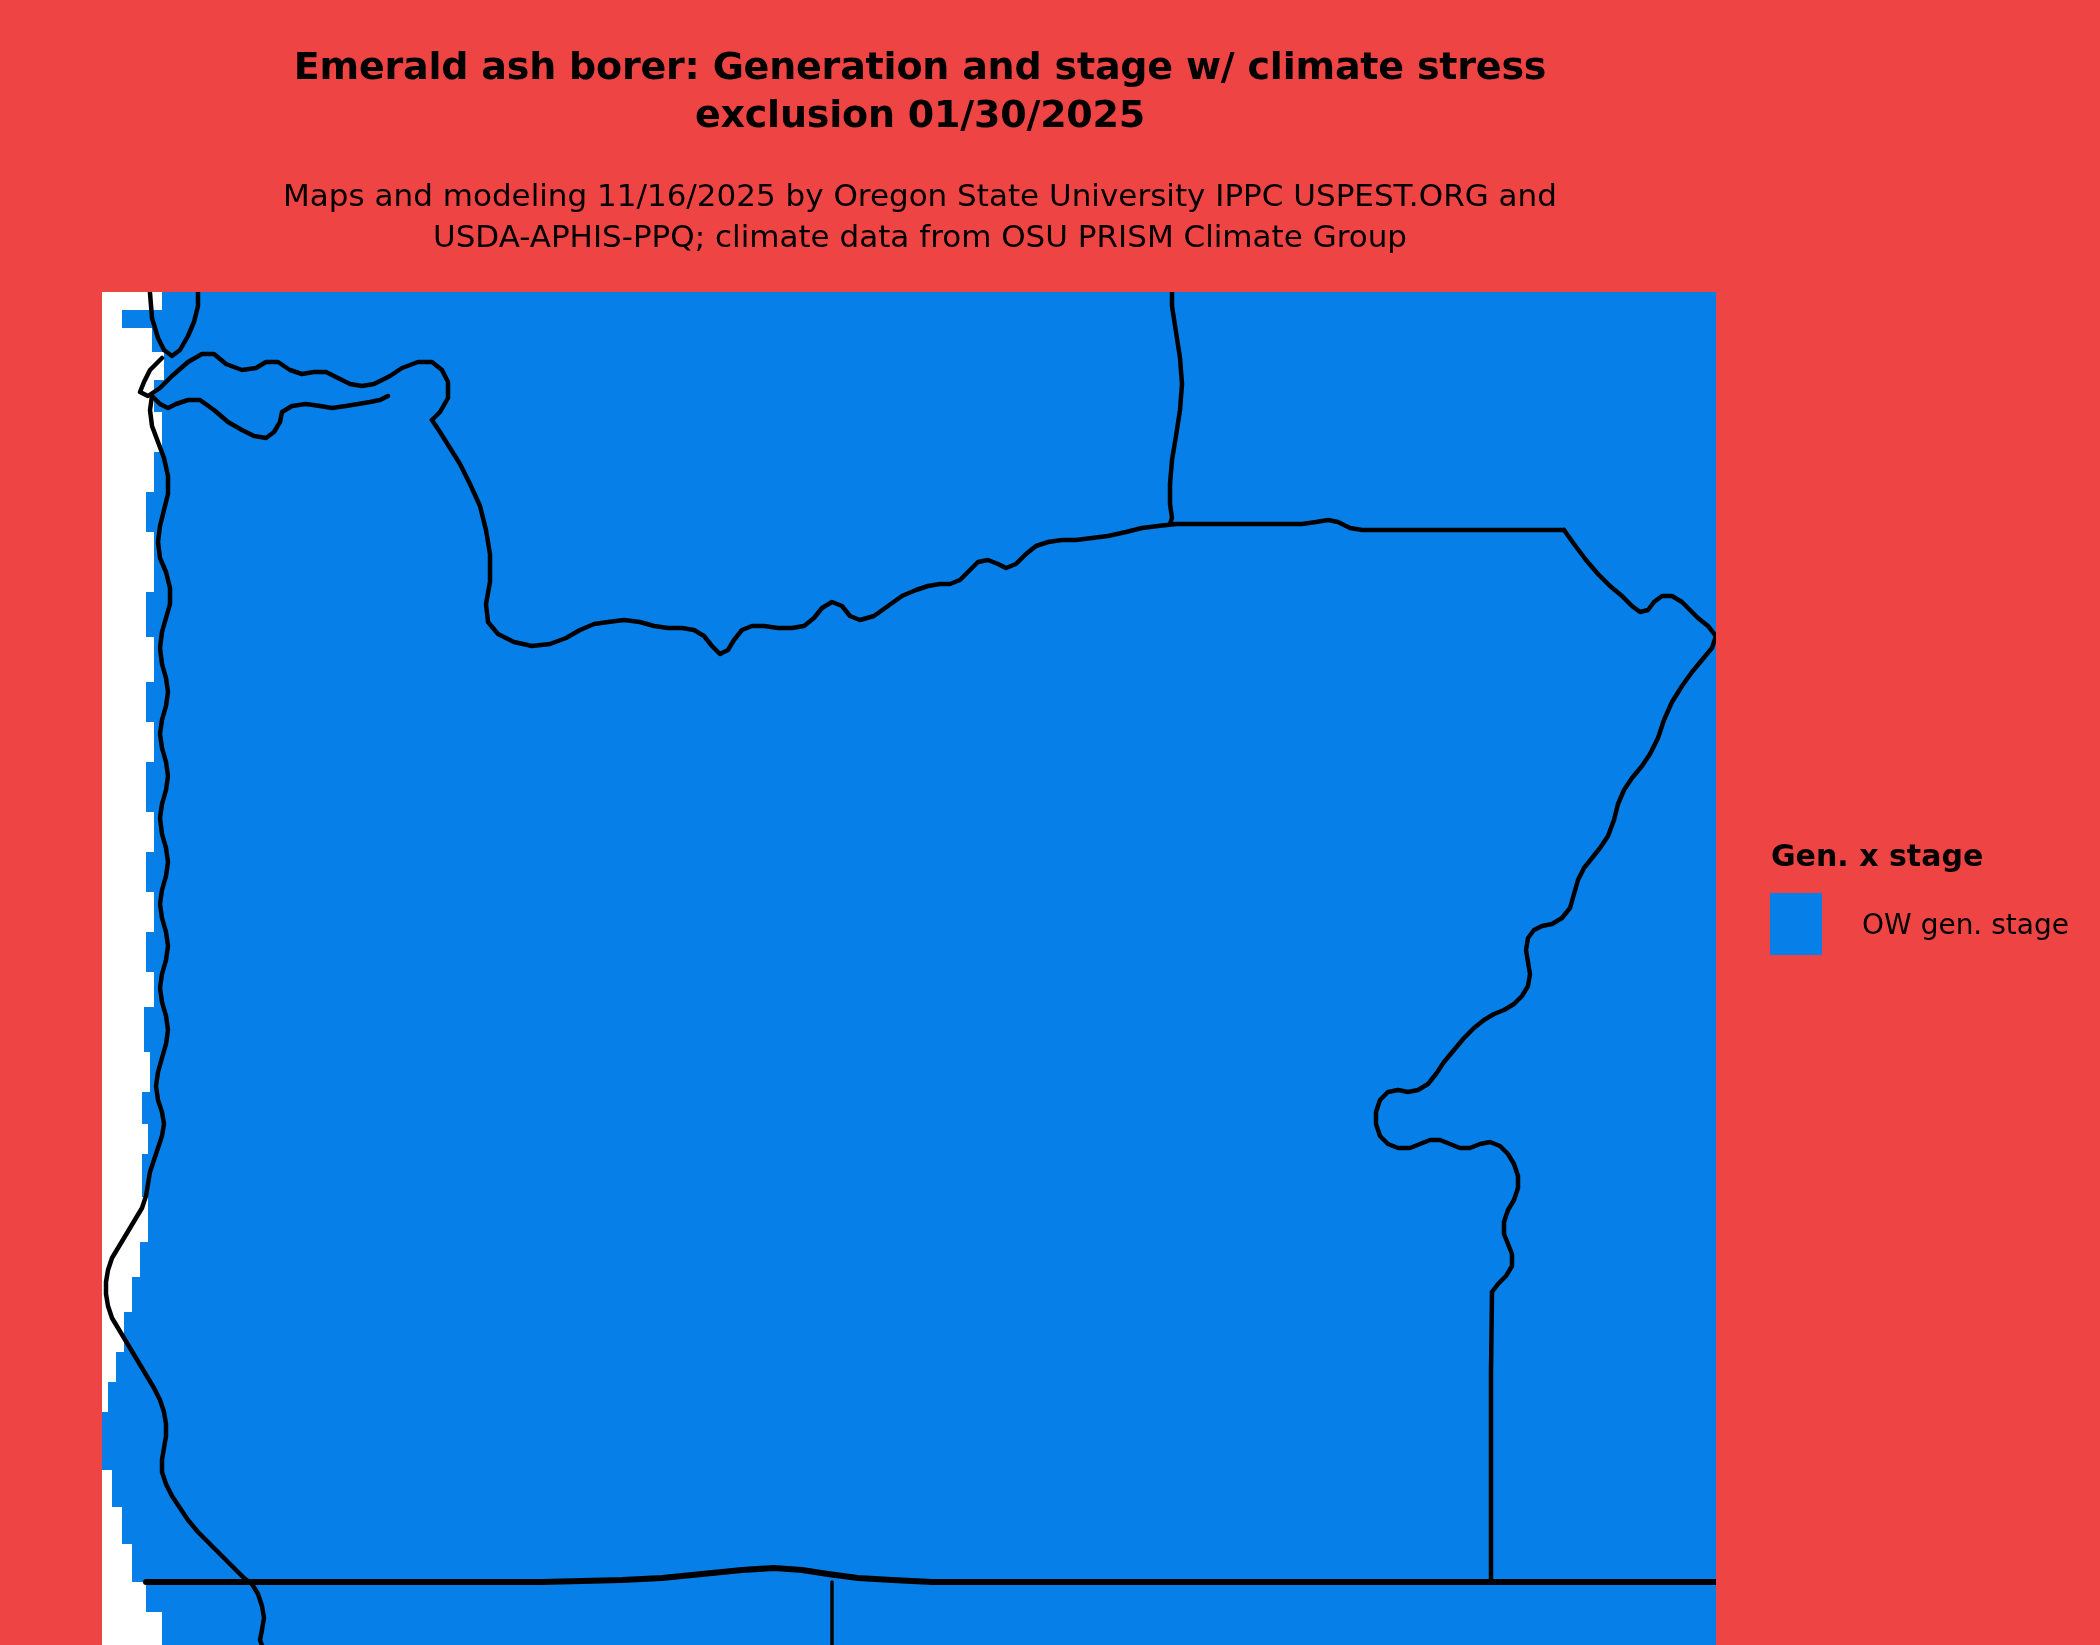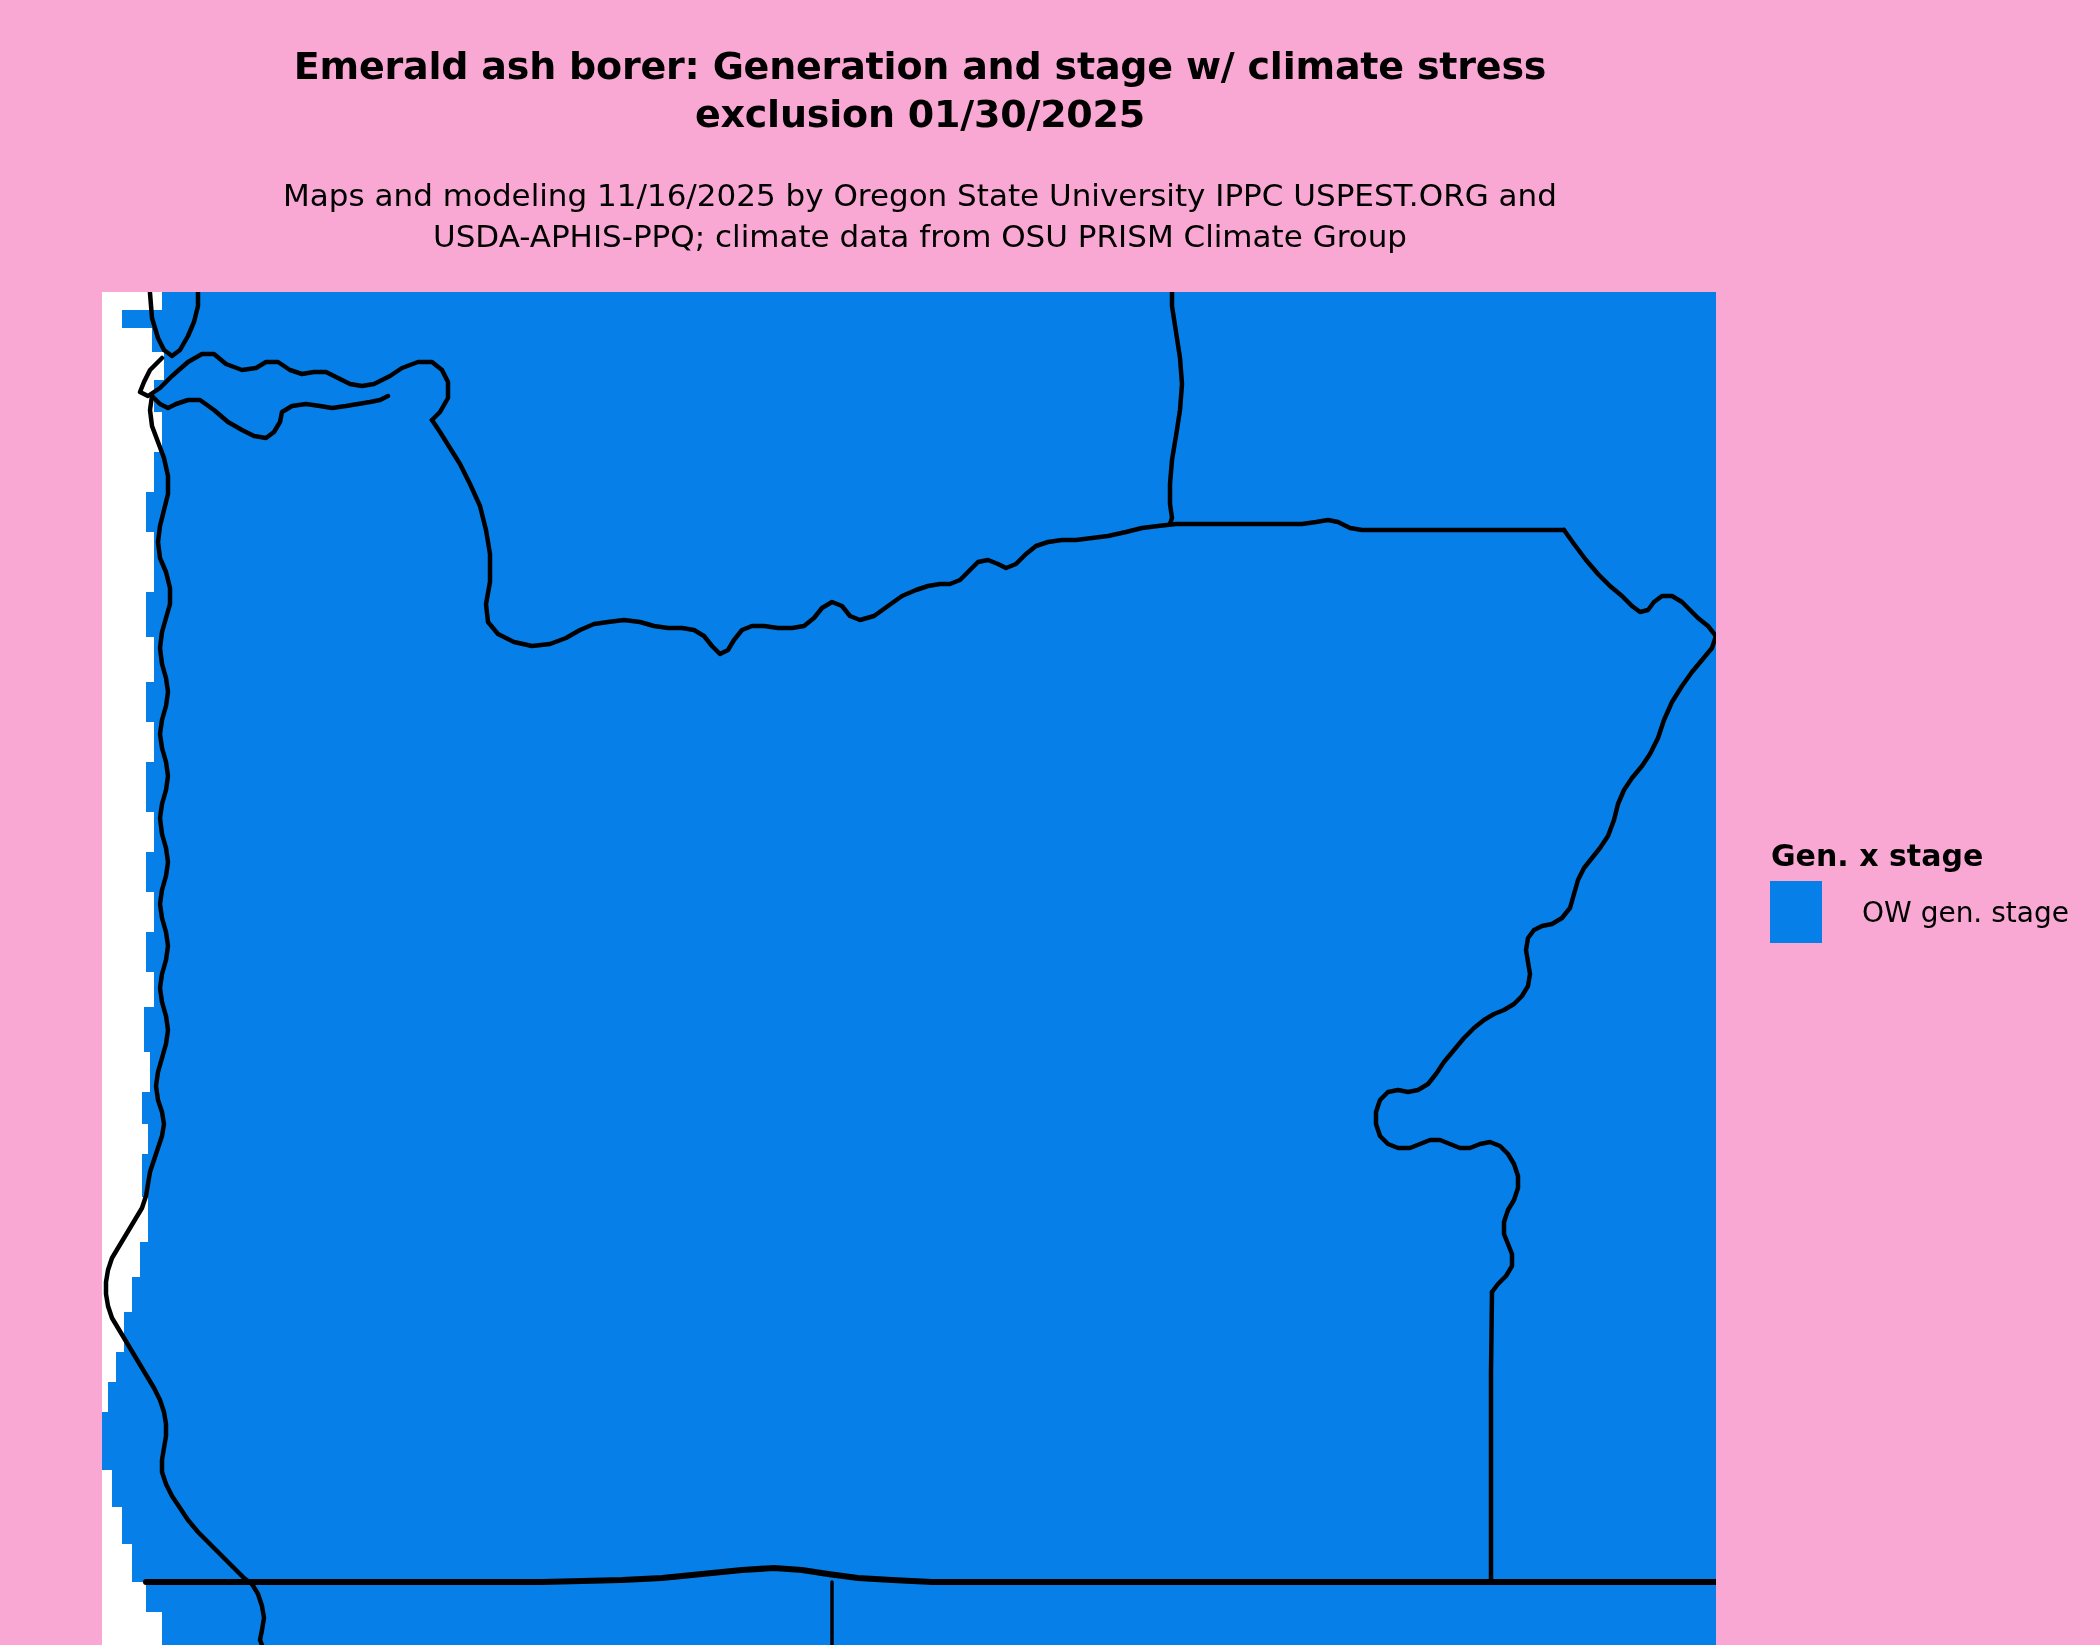--- a/index.html
+++ b/index.html
@@ -13,21 +13,21 @@
     font-family: "DejaVu Sans", sans-serif;
     position: relative;
     overflow: hidden;
   }
 
   #page {
     position: absolute;
     left: 0; top: 0;
     width: 2100px;
     height: 1645px;
-    background: #f9a8d4;
+    background: #ef4444;
   }
 
   
   #title-block {
     position: absolute;
     left: 0;
     top: 42px;
     width: 1840px;
     text-align: center;
   }
@@ -74,21 +74,21 @@
   #legend {
     position: absolute;
     left: 1770px;
     top: 838px;
     width: 320px;
   }
   #legend-title {
     font-size: 30px;
     font-weight: bold;
     color: #000000;
-    margin: 0 0 8px 1px;
+    margin: 0 0 20px 1px;
     white-space: nowrap;
   }
   .legend-row {
     display: flex;
     align-items: center;
     height: 62px;
   }
   .legend-swatch {
     width: 52px;
     height: 62px;

